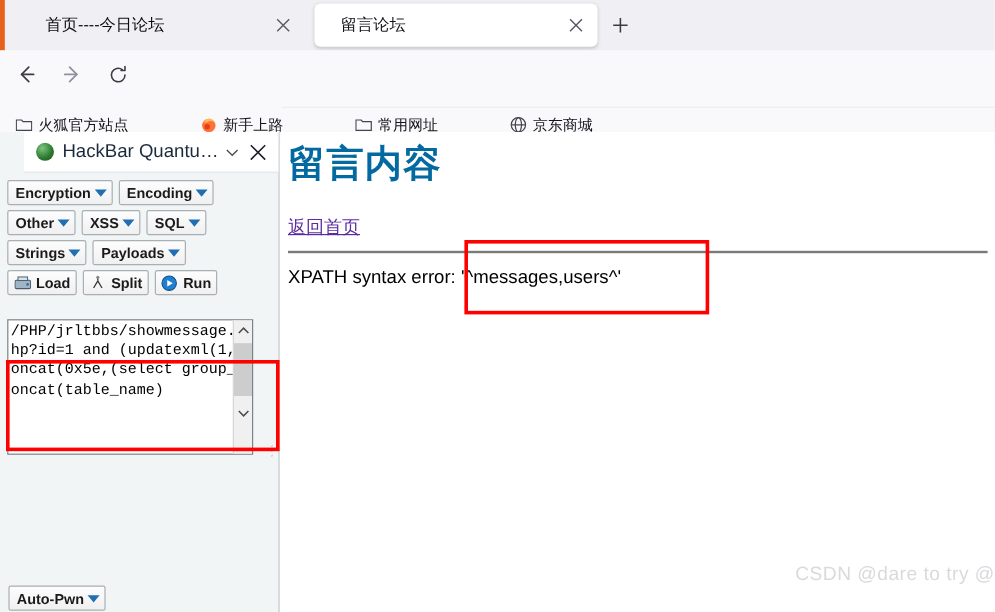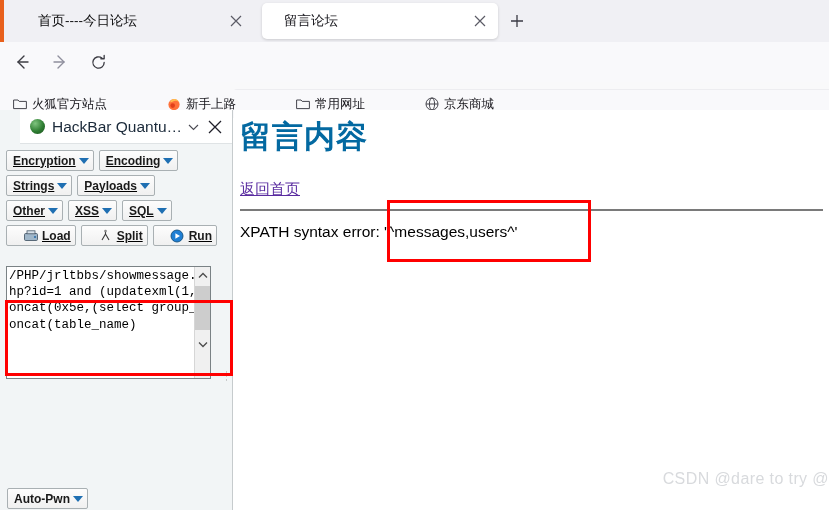--- a/index.html
+++ b/index.html
@@ -213,21 +213,20 @@
   .sb-close {
     width: 22px; height: 22px;
     display:flex; align-items:center; justify-content:center;
     color: #20202a;
     flex:none;
     margin-left: 2px;
   }
 
   .sb-body {
     padding: 6px 0 0 6px;
-    text-decoration: underline;
   }
   .btnrow {
     display: flex;
     align-items: center;
     margin-bottom: 4px;
   }
   .hbtn {
     height: 21px;
     background: linear-gradient(#fdfdfd, #f0f0f0);
     border: 1px solid #a9b0b3;
@@ -243,21 +242,21 @@
     box-sizing: border-box;
     white-space: nowrap;
   }
   .caret {
     margin-left: 3px;
     width: 0; height: 0;
     border-left: 5px solid transparent;
     border-right: 5px solid transparent;
     border-top: 6px solid #1f6fb2;
   }
-  .hbtn.icon-btn { padding-left: 16px; }
+  .hbtn.icon-btn { padding-left: 4px; }
   .mini-ico {
     width: 15px; height: 14px;
     margin-right: 4px;
     display: flex;
     align-items: center;
     justify-content: center;
     flex: none;
   }
 
   
@@ -519,40 +518,40 @@
           <span class="caret"></span>
         </div>
         <div class="hbtn">
           <span>Encoding</span>
           <span class="caret"></span>
         </div>
       </div>
 
       <div class="btnrow">
         <div class="hbtn">
+          <span>Other</span>
+          <span class="caret"></span>
+        </div>
+        <div class="hbtn">
+          <span>XSS</span>
+          <span class="caret"></span>
+        </div>
+        <div class="hbtn">
+          <span>SQL</span>
+          <span class="caret"></span>
+        </div>
+      </div>
+
+      <div class="btnrow">
+        <div class="hbtn">
           <span>Strings</span>
           <span class="caret"></span>
         </div>
         <div class="hbtn">
           <span>Payloads</span>
-          <span class="caret"></span>
-        </div>
-      </div>
-
-      <div class="btnrow">
-        <div class="hbtn">
-          <span>Other</span>
-          <span class="caret"></span>
-        </div>
-        <div class="hbtn">
-          <span>XSS</span>
-          <span class="caret"></span>
-        </div>
-        <div class="hbtn">
-          <span>SQL</span>
           <span class="caret"></span>
         </div>
       </div>
 
       <div class="btnrow">
         <div class="hbtn icon-btn">
           <span class="mini-ico">
             <svg width="14" height="12" viewBox="0 0 14 12">
                 <rect x="0.5" y="3.5" width="13" height="7" rx="1.2" fill="#9fb6c9" stroke="#4a5b6b" stroke-width="0.9"></rect>
                 <rect x="3" y="0.8" width="8" height="3" fill="#d8e2ea" stroke="#4a5b6b" stroke-width="0.8"></rect>

